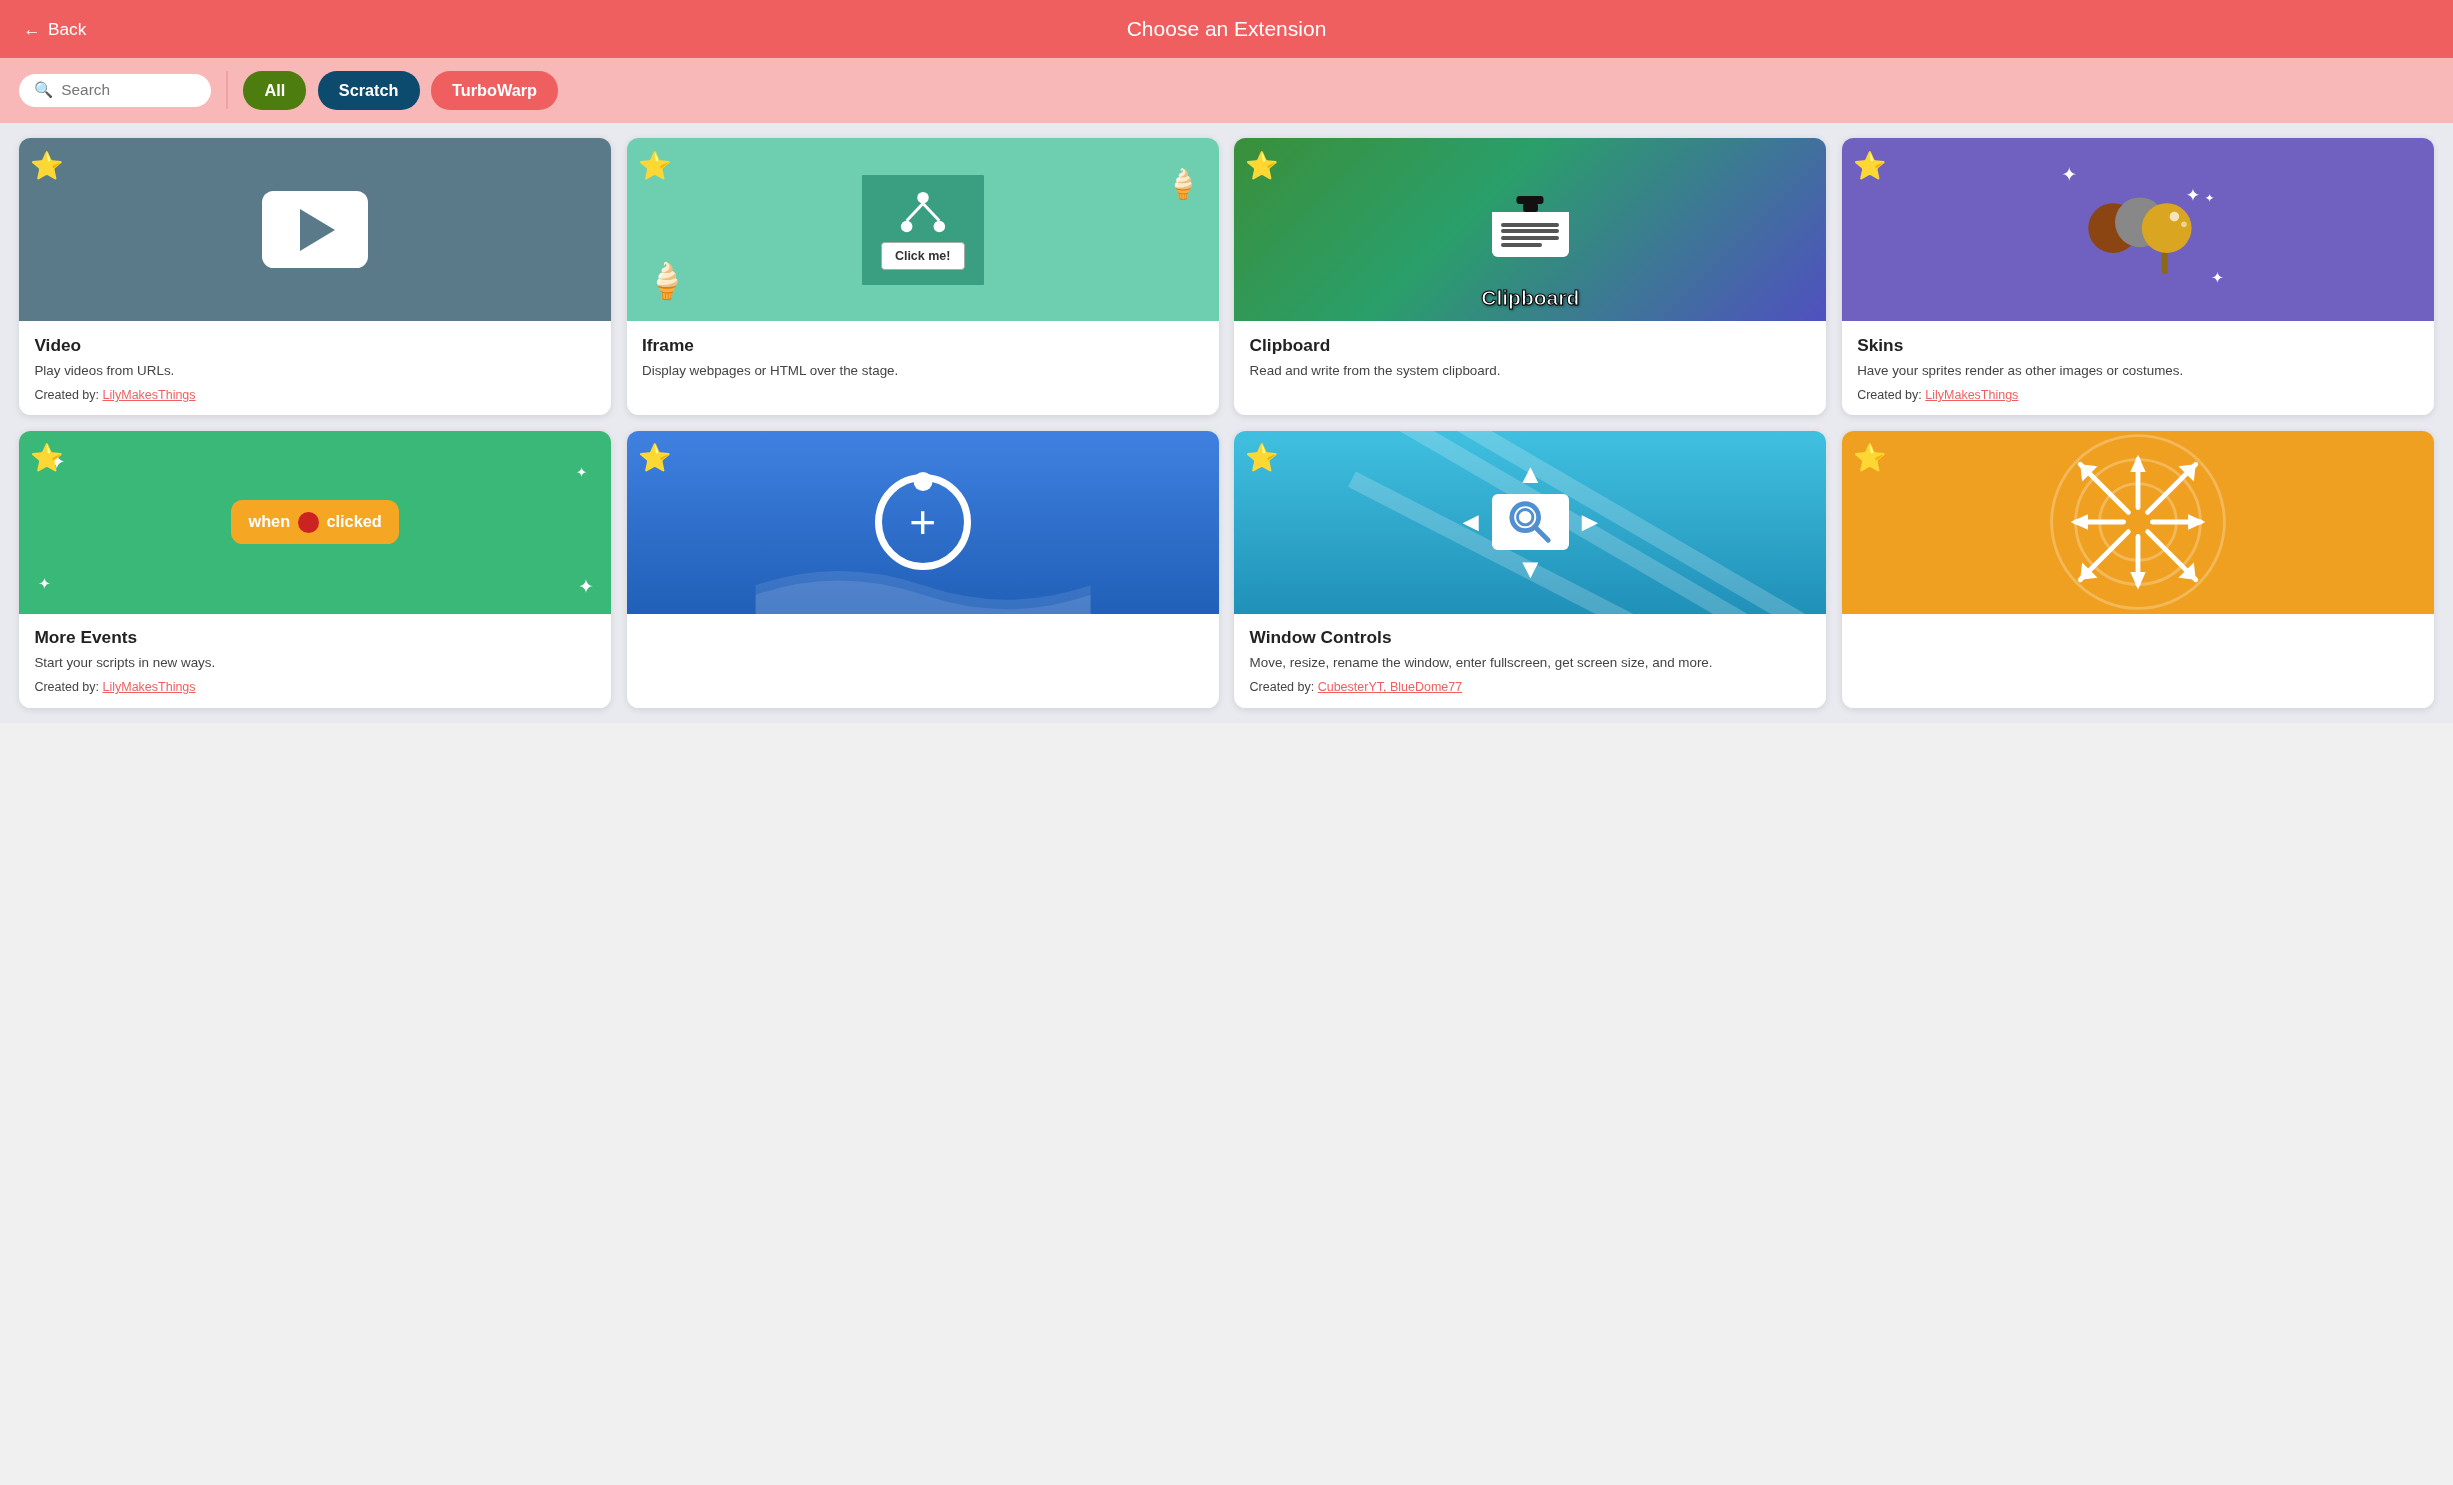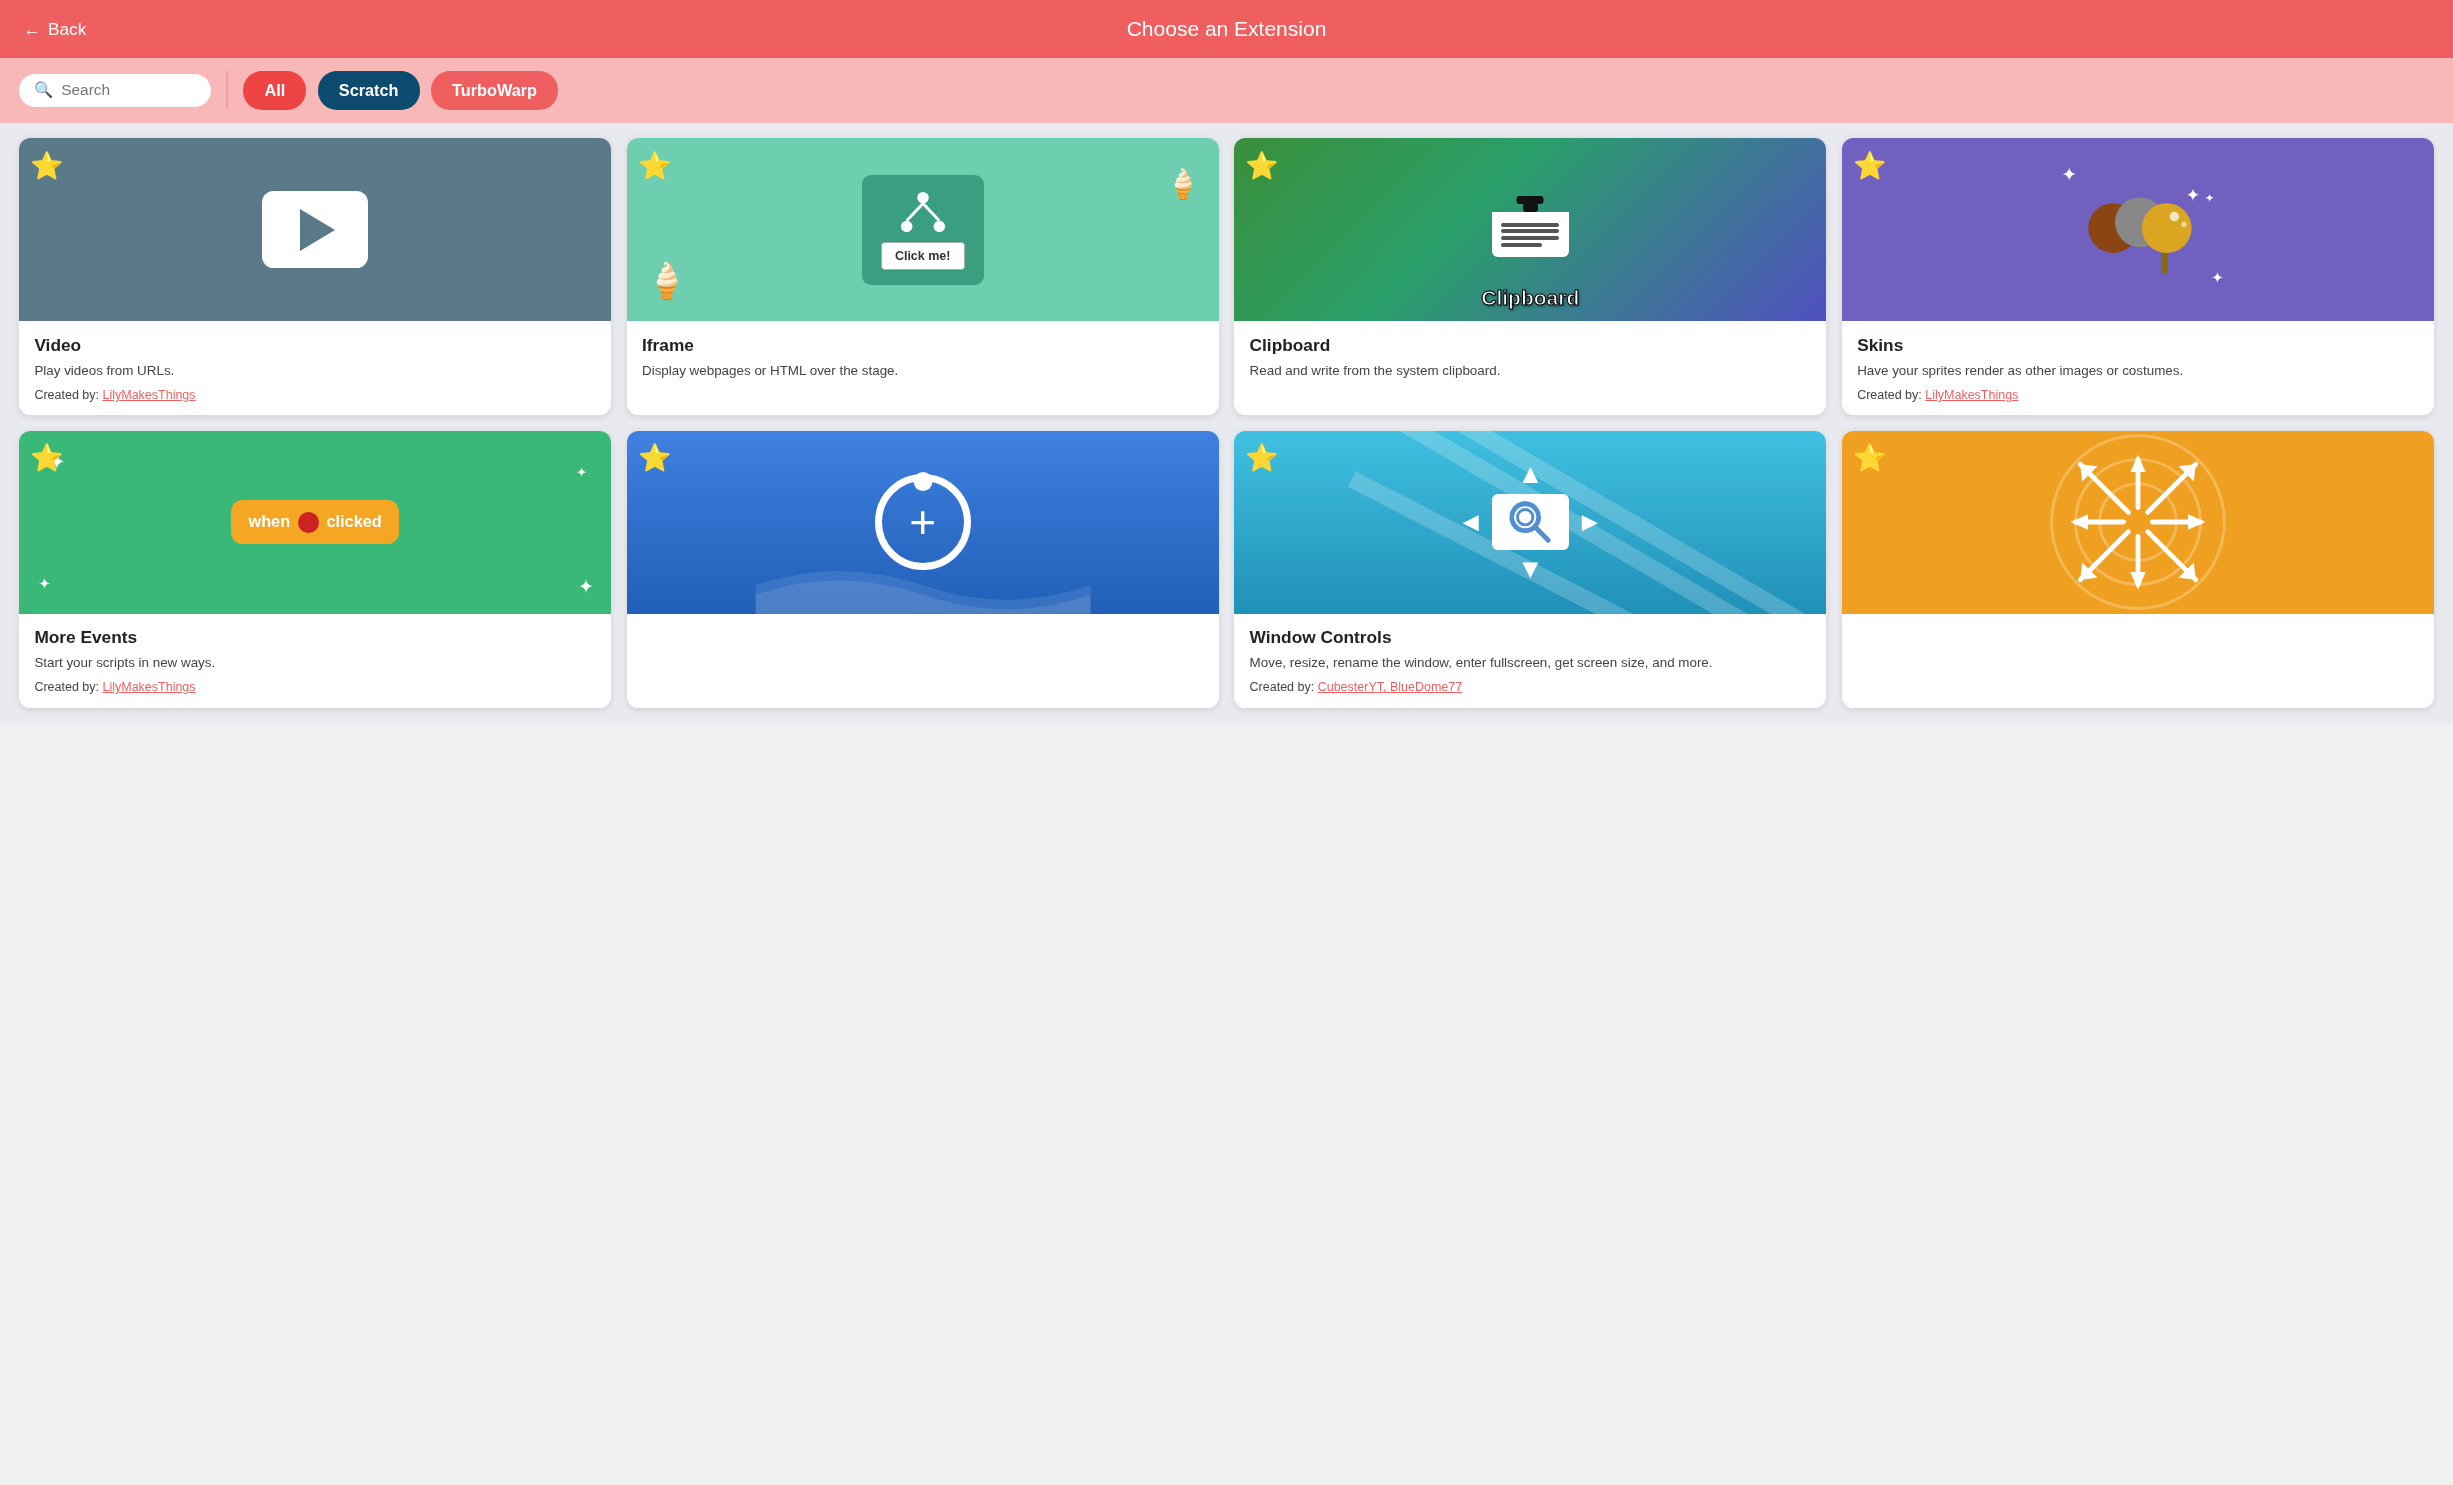--- a/index.html
+++ b/index.html
@@ -69,21 +69,21 @@
       margin: 0 3.8px;
     }
     .filter-btn {
       border: none;
       border-radius: 19px;
       padding: 9.6px 21px;
       font-size: 16.3px;
       font-weight: 600;
       cursor: pointer;
     }
-    .filter-btn.all { background: #ef4444; color: white; }
+    .filter-btn.all { background: #4d7c0f; color: white; }
     .filter-btn.scratch { background: #0c4a6e; color: white; }
     .filter-btn.turbowarp { background: #f05f5f; color: white; }
 
     
     .grid-container {
       padding: 15.4px 19px;
       display: grid;
       grid-template-columns: repeat(4, 1fr);
       gap: 15.4px;
       background: #e8eaf0;
@@ -246,21 +246,21 @@
     </div>
   </div>
 
   <div class="ext-card">
     <div class="ext-image bg-iframe">
       <span class="star-badge">⭐</span>
 
       <span style="position:absolute;left:19px;bottom:19px;font-size:35px;">🍦</span>
       <span style="position:absolute;right:17.3px;top:29px;font-size:29px;">🍦</span>
 
-      <div style="display:flex;flex-direction:column;align-items:center;gap:3.8px;background:#3a9f80;border-radius:9px;padding:15.4px 19px;z-index:1;">
+      <div style="display:flex;flex-direction:column;align-items:center;gap:3.8px;background:#3a9f80;border-radius:1px;padding:15.4px 19px;z-index:1;">
 
         <svg width="48" height="48" viewBox="0 0 50 50">
           <circle cx="25" cy="8" r="6" fill="white"></circle>
           <circle cx="8" cy="38" r="6" fill="white"></circle>
           <circle cx="42" cy="38" r="6" fill="white"></circle>
           <line x1="25" y1="14" x2="8" y2="32" stroke="white" stroke-width="3"></line>
           <line x1="25" y1="14" x2="42" y2="32" stroke="white" stroke-width="3"></line>
         </svg>
         <div style="background:white;border:1.9px solid #aaa;border-radius:3.8px;padding:5.8px 13.4px;font-size:12.5px;font-weight:600;color:#333;">Click me!</div>
       </div>

